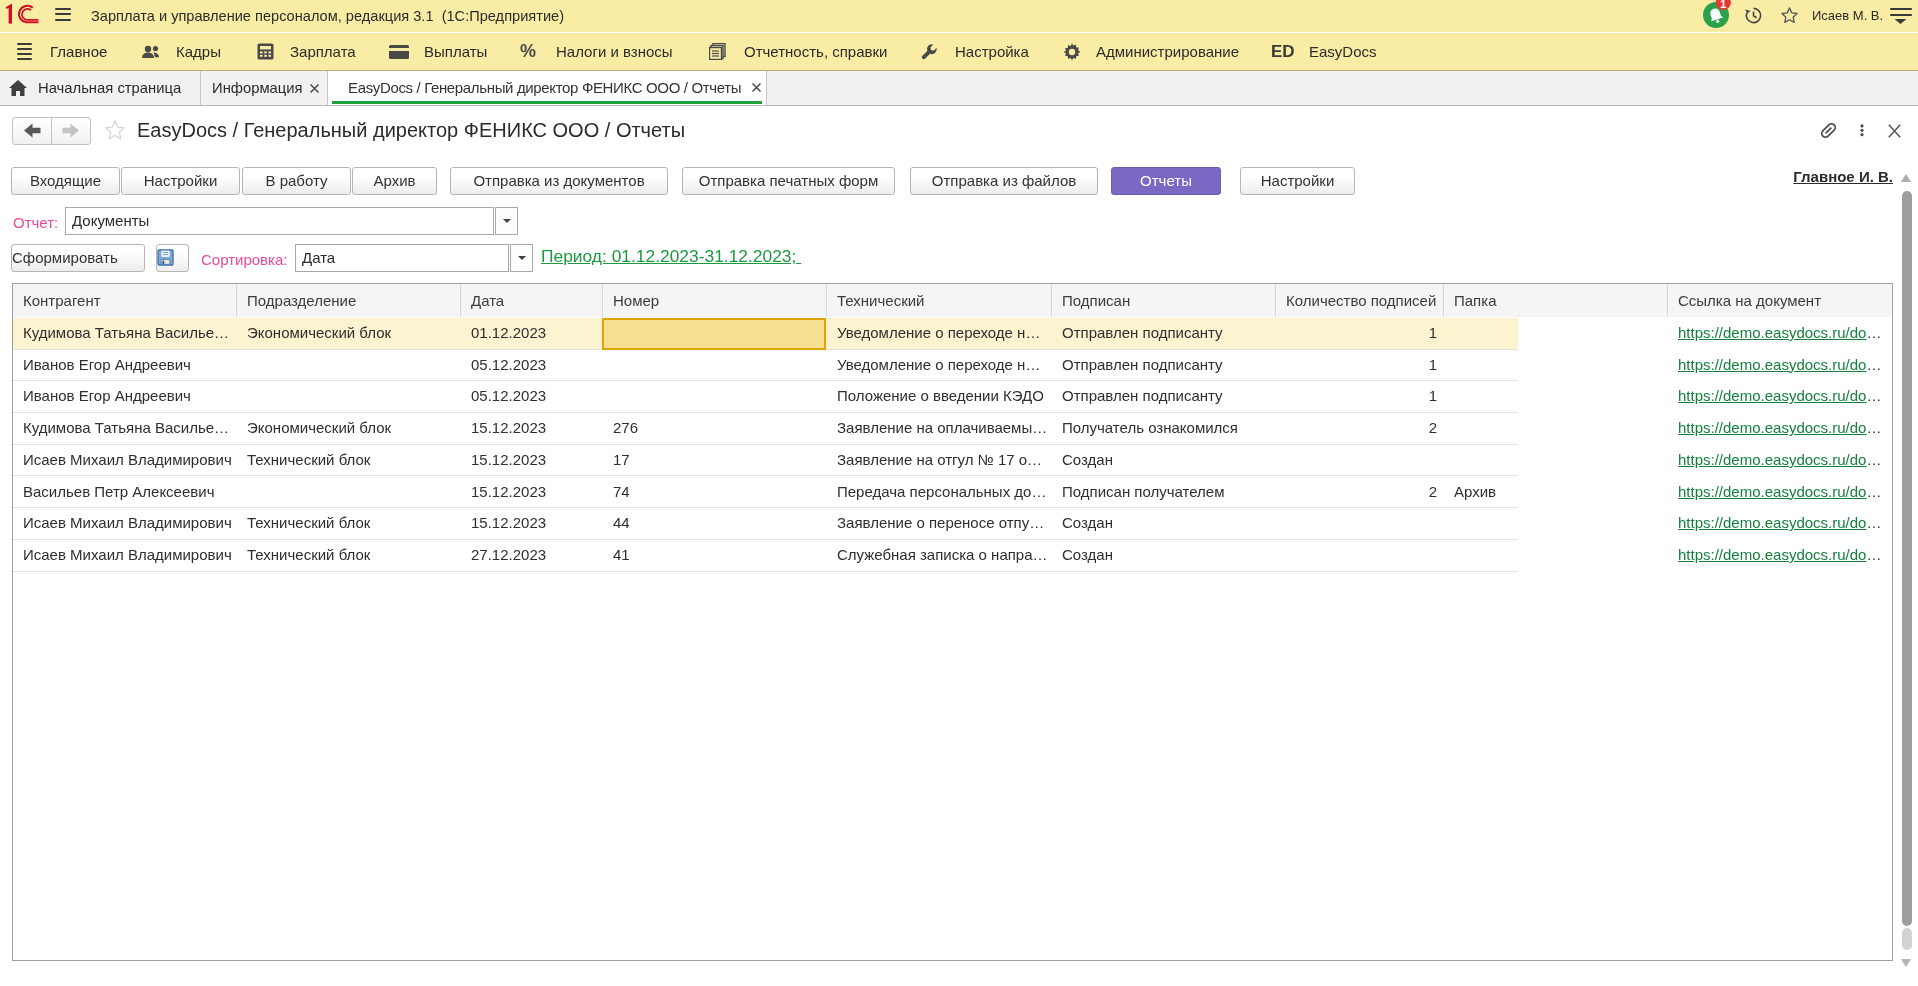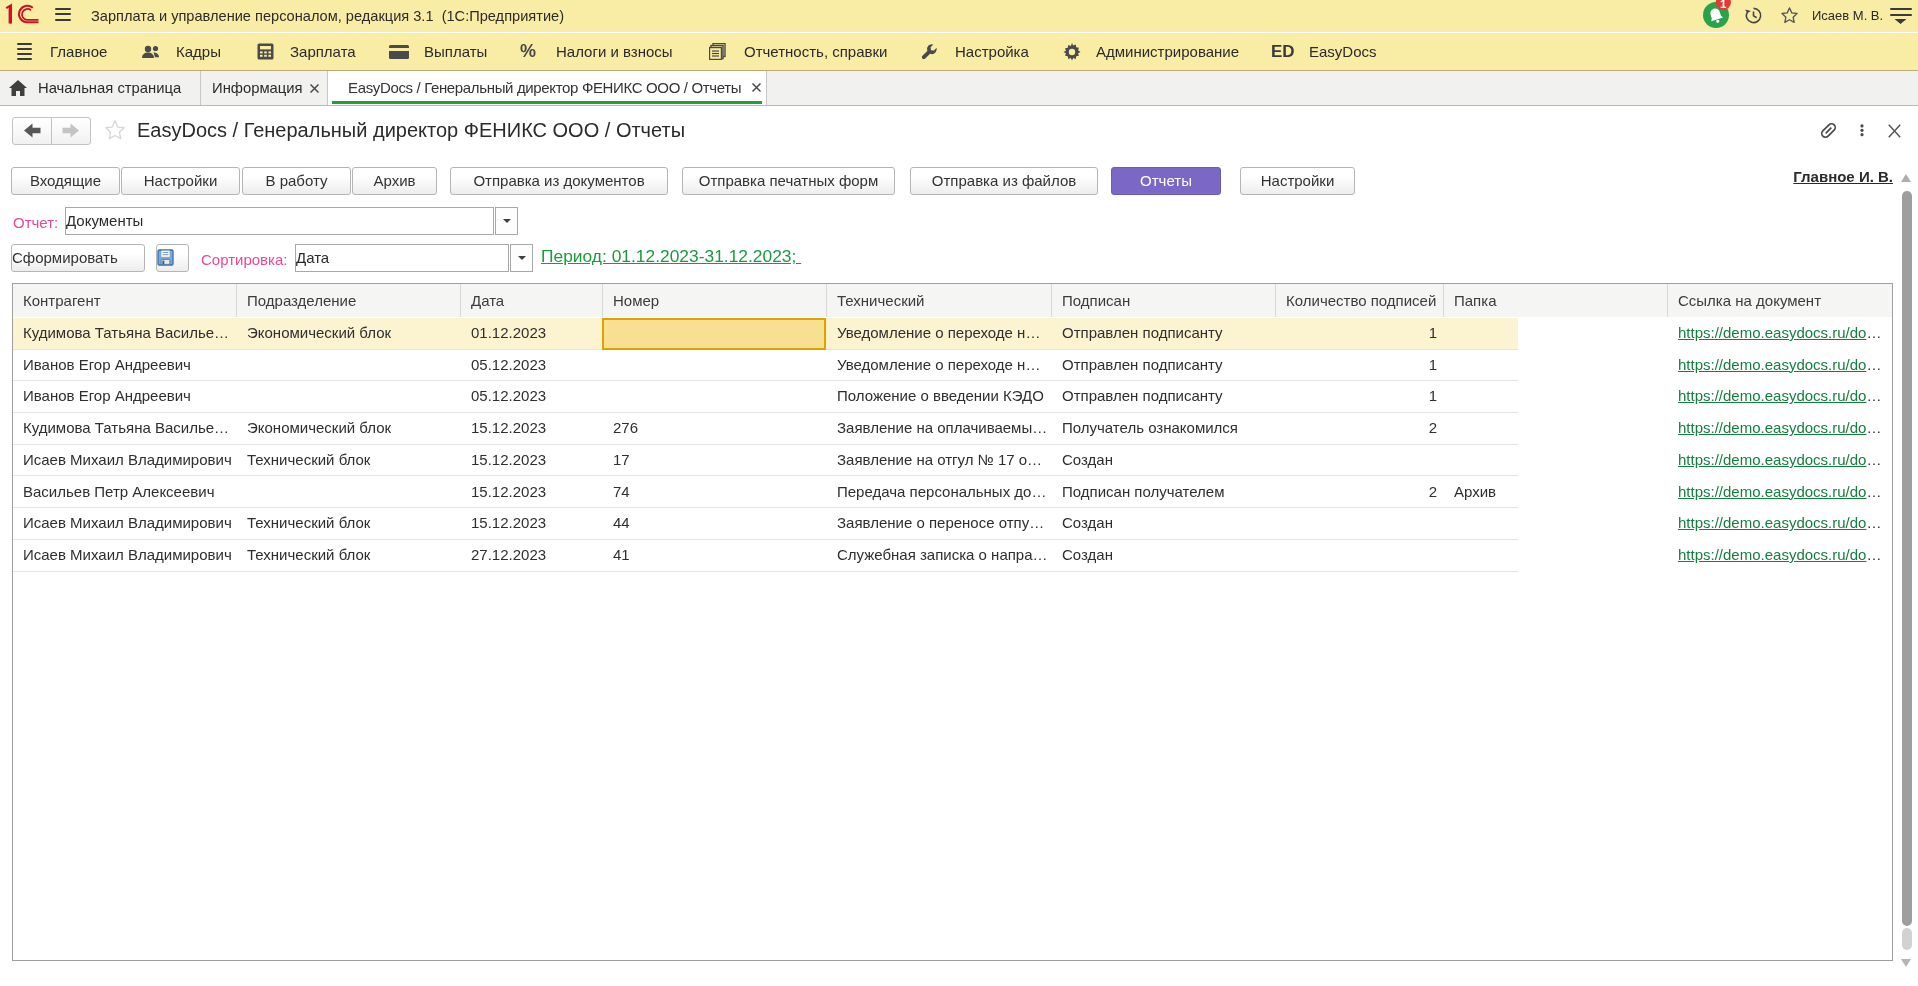--- a/index.html
+++ b/index.html
@@ -34,21 +34,21 @@
   #ttl { position:absolute; left:137px; top:114px; height:32px; line-height:32px; font-size:20px; color:#2b2b2b; }
 
   
   .btn { position:absolute; top:167px; height:28px; background:linear-gradient(#ffffff 30%,#ededed); border:1px solid #b5b5b5; border-radius:3px; font-size:15px; color:#333; text-align:center; line-height:26px; }
   .btn2 { position:absolute; height:28px; background:linear-gradient(#ffffff 30%,#ededed); border:1px solid #b5b5b5; border-radius:3px; font-size:15px; color:#333; text-align:left; line-height:26px; }
   #btnReports { background:#7B68C5; border-color:#6e5bb7; color:#fff; }
   #userlink { position:absolute; top:168px; right:25px; font-weight:bold; font-size:15px; color:#2b2b2b; text-decoration:underline; }
 
   
   .lbl { position:absolute; font-size:15px; color:#ec4899; }
-  .input { position:absolute; background:#fff; border:1px solid #a8a8a8; font-size:15px; color:#2b2b2b; line-height:26px; }
+  .input { position:absolute; background:#fff; border:1px solid #a8a8a8; font-size:15px; color:#2b2b2b; line-height:26px; padding-left:6px; }
   .ddbtn { position:absolute; width:23px; background:#fdfdfd; border:1px solid #a8a8a8; }
   .ddbtn:after { content:""; position:absolute; left:50%; top:50%; margin:-1.8px 0 0 -4px; border:4px solid transparent; border-top:4.5px solid #3f3f3f; }
   #period { position:absolute; left:541px; top:246px; font-size:17.4px; color:#1B9A3E; text-decoration:underline; }
 
   
   #tbl { position:absolute; left:12px; top:283px; width:1881px; height:678px; border:1px solid #9f9f9f; background:#fff; }
   .hcell { position:absolute; top:0; height:33px; line-height:33px; background:#F5F5F4; font-size:15px; color:#3c3c3c; padding-left:10px; border-right:1px solid #D8D8D8; overflow:hidden; white-space:nowrap; }
   #hrow { position:absolute; left:0; top:0; width:1879px; height:33px; background:#F5F5F4; border-bottom:1px solid #C9C9C9; }
   .row { position:absolute; left:0; width:1505px; height:31.7px; border-bottom:1px solid #E3E3E3; }
   .cell { position:absolute; top:0; height:30.7px; line-height:30.7px; font-size:15px; color:#2f2f2f; padding-left:10px; overflow:hidden; white-space:nowrap; }

